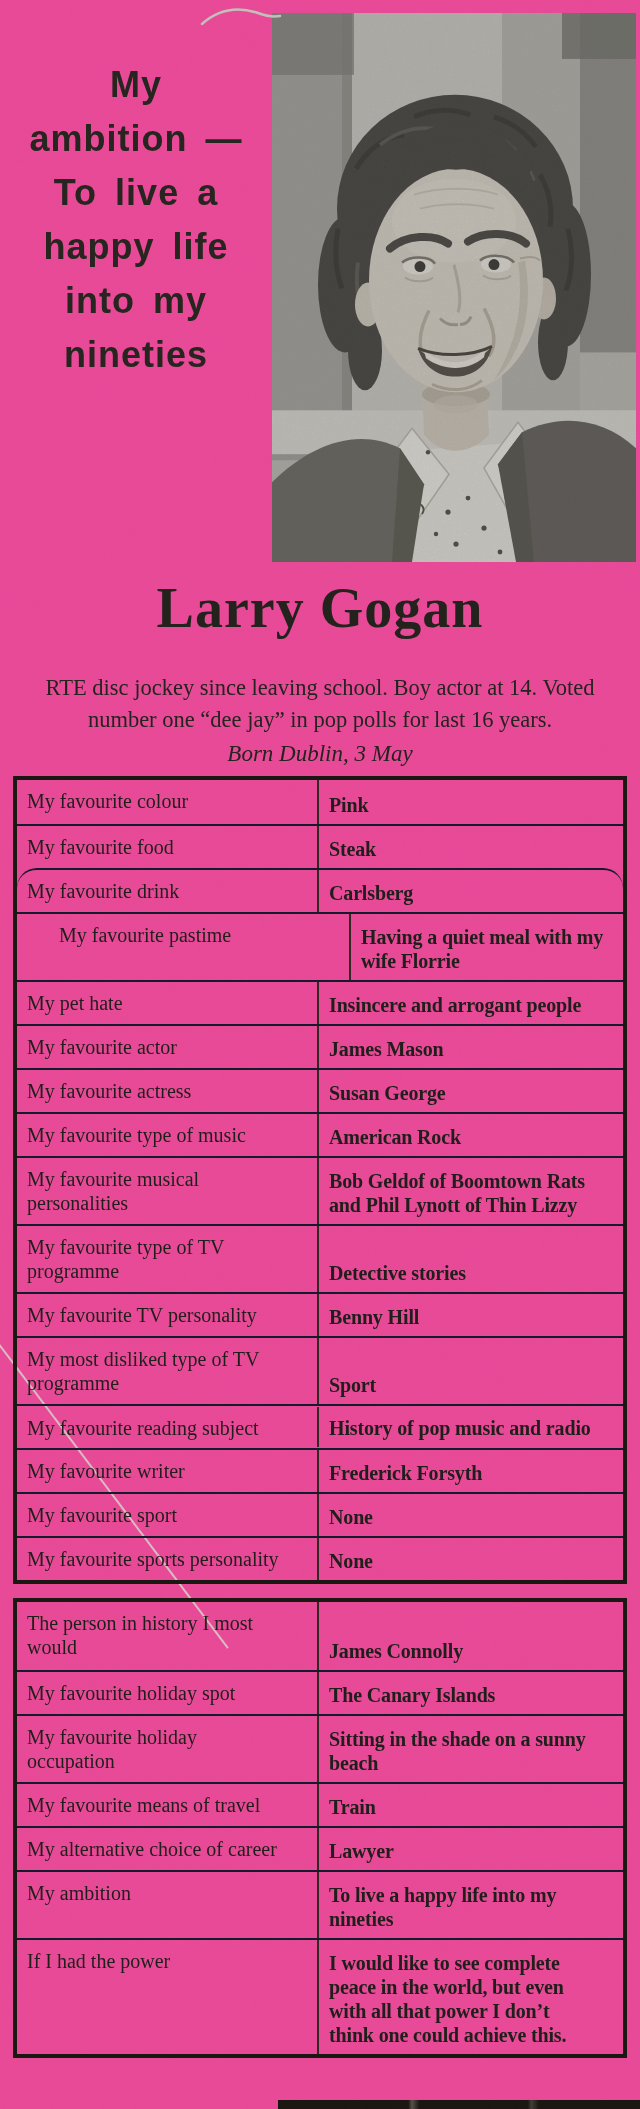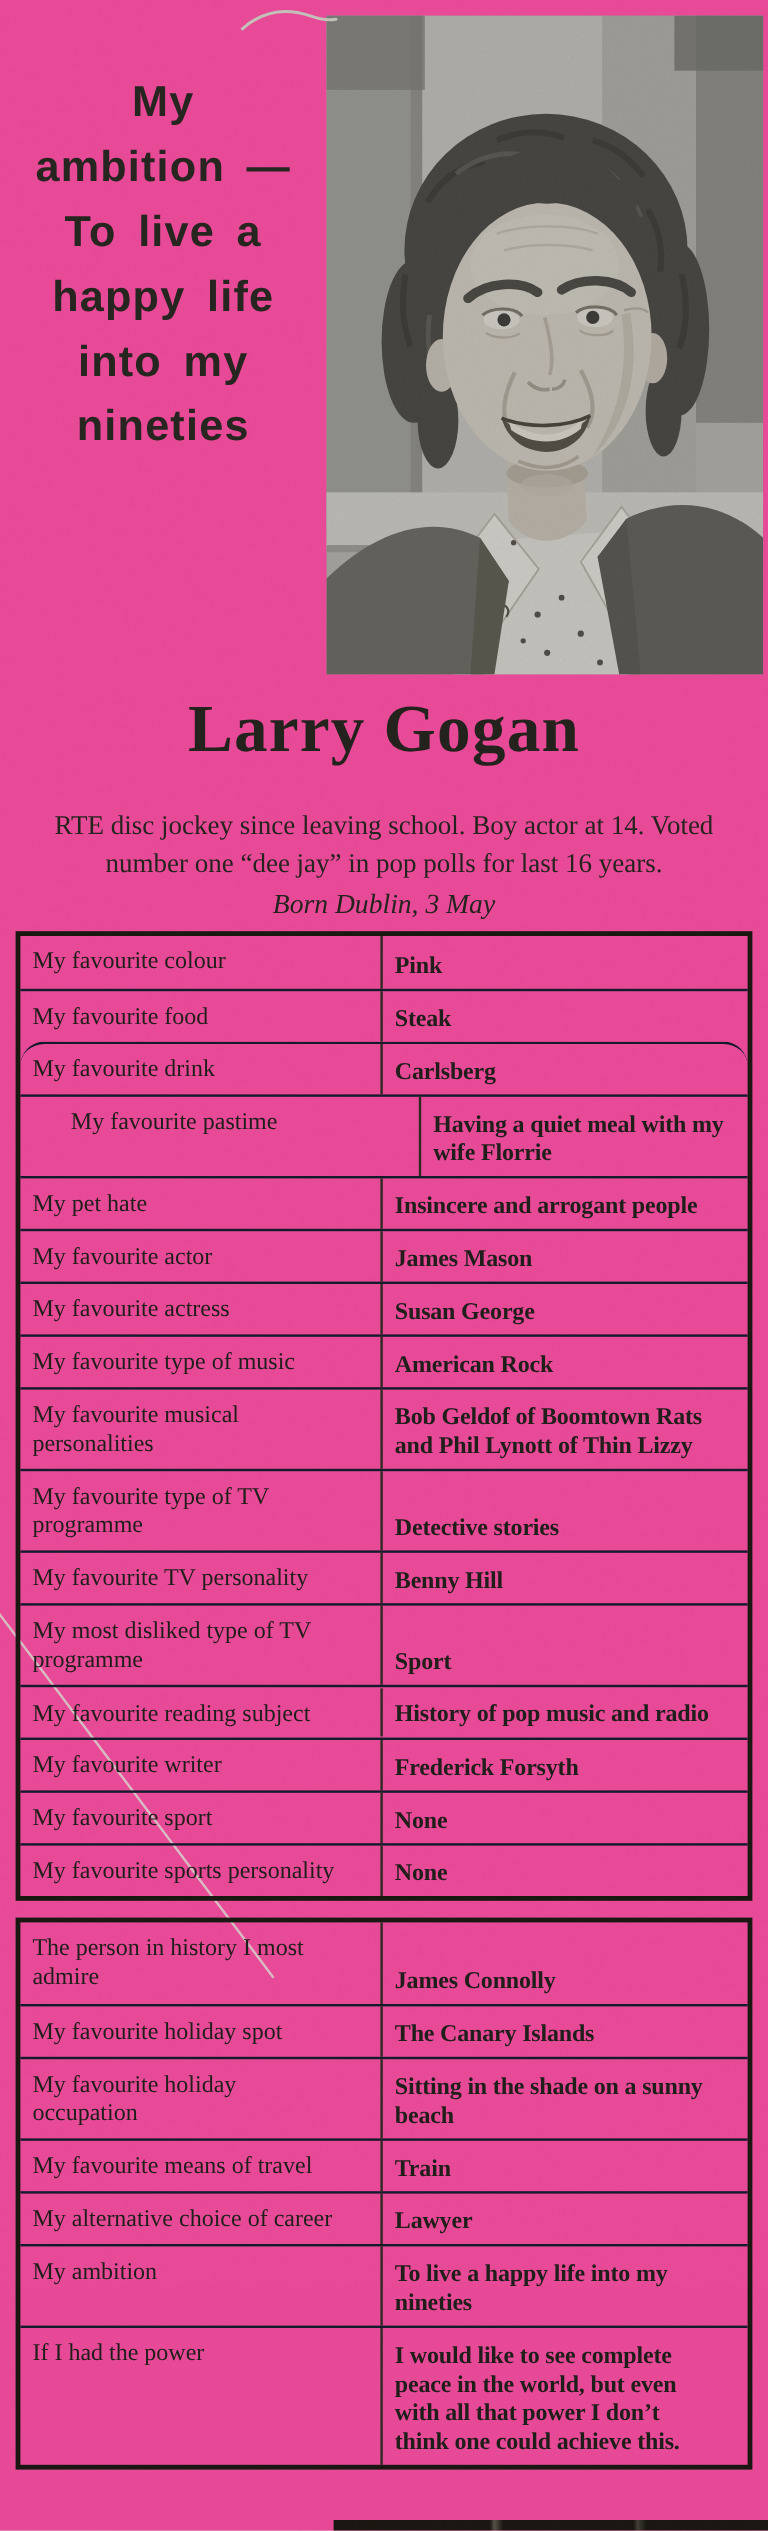--- a/index.html
+++ b/index.html
@@ -263,21 +263,21 @@
           <div class="cell value"><span>None</span></div>
         </div>
         <div class="row" style="min-height: 44px;">
           <div class="cell label">My favourite sports personality</div>
           <div class="cell value"><span>None</span></div>
         </div>
       </div>
     <div class="qtable">
         <div class="row" style="min-height: 68px;">
           <div class="cell label">The person in history I most
-admire</div>
+would</div>
           <div class="cell value"><span>James Connolly</span></div>
         </div>
         <div class="row" style="min-height: 44px;">
           <div class="cell label">My favourite holiday spot</div>
           <div class="cell value"><span>The Canary Islands</span></div>
         </div>
         <div class="row" style="min-height: 68px;">
           <div class="cell label">My favourite holiday
 occupation</div>
           <div class="cell value"><span>Sitting in the shade on a sunny

